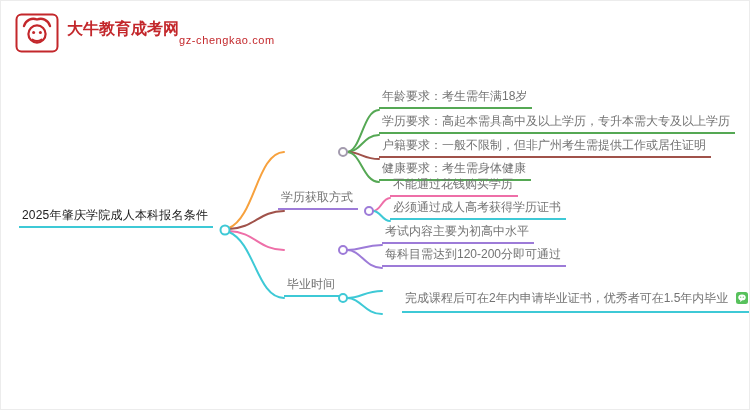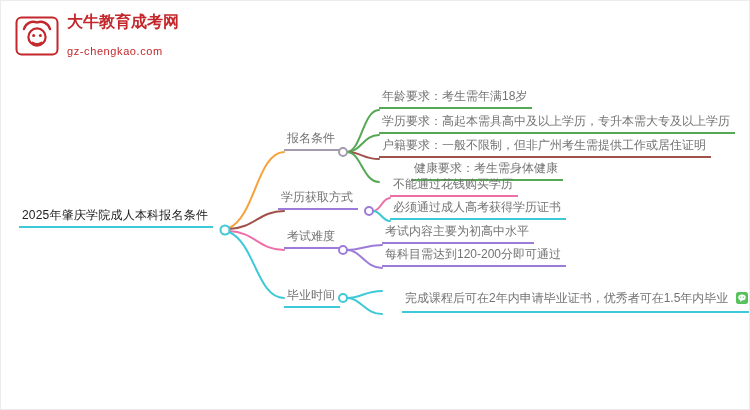--- a/index.html
+++ b/index.html
@@ -14,21 +14,21 @@
 
   .node {
     position:absolute; white-space:nowrap; font-size:12px; line-height:16px;
     color:#737373; padding:1px 5px 3px 3px; border-bottom:2px solid #999;
   }
   .node.root { font-size:12px; color:#222; letter-spacing:0.2px; }
   .badge { display:inline-block; vertical-align:-2px; margin-left:4px; }
 
   .logo { position:absolute; left:14px; top:12px; display:flex; align-items:center; gap:8px; cursor:pointer; }
   .logo-icon { display:inline-flex; }
-  .logo-text { display:flex; flex-direction:column; line-height:1.15; }
+  .logo-text { display:flex; flex-direction:row; line-height:1.15; }
   .site-name { color:#c3272b; font-weight:bold; font-size:16px; }
   .site-domain { color:#c3272b; font-size:11px; letter-spacing:0.6px; margin-top:14px; }
 </style>
 </head>
 <body>
 
 <div class="canvas">
 
   <svg class="edges" width="750" height="410" viewBox="0 0 750 410">
 
@@ -70,35 +70,33 @@
       </svg>
     </span>
     <span class="logo-text">
       <span class="site-name">大牛教育成考网</span>
       <span class="site-domain">gz-chengkao.com</span>
     </span>
   </header>
 
   <div class="node root" style="left: 18px; bottom: 181px; border-bottom-color: rgb(62, 201, 214);">2025年肇庆学院成人本科报名条件</div>
 
-  <div class="node" style="left: 283px; bottom: 258px; border-bottom-color: rgb(163, 155, 174);">报名条件</div>
   <div class="node" style="left: 378px; bottom: 300px; border-bottom-color: rgb(85, 168, 84);">年龄要求：考生需年满18岁</div>
   <div class="node" style="left: 378px; bottom: 275px; border-bottom-color: rgb(85, 168, 84);">学历要求：高起本需具高中及以上学历，专升本需大专及以上学历</div>
   <div class="node" style="left: 378px; bottom: 251px; border-bottom-color: rgb(160, 82, 74);">户籍要求：一般不限制，但非广州考生需提供工作或居住证明</div>
-  <div class="node" style="left: 378px; bottom: 228px; border-bottom-color: rgb(85, 168, 84); margin-left: 32px;">健康要求：考生需身体健康</div>
+  <div class="node" style="left: 378px; bottom: 228px; border-bottom-color: rgb(85, 168, 84);">健康要求：考生需身体健康</div>
 
   <div class="node" style="left: 277px; bottom: 199px; border-bottom-color: rgb(157, 123, 216);">学历获取方式</div>
   <div class="node" style="left: 389px; bottom: 212px; border-bottom-color: rgb(238, 111, 168);">不能通过花钱购买学历</div>
   <div class="node" style="left: 389px; bottom: 189px; border-bottom-color: rgb(62, 201, 214);">必须通过成人高考获得学历证书</div>
 
-  <div class="node" style="left: 283px; bottom: 160px; border-bottom-color: rgb(157, 123, 216);">考试难度</div>
   <div class="node" style="left: 381px; bottom: 165px; border-bottom-color: rgb(157, 123, 216);">考试内容主要为初高中水平</div>
   <div class="node" style="left: 381px; bottom: 142px; border-bottom-color: rgb(157, 123, 216); text-align: center;">每科目需达到120-200分即可通过</div>
 
-  <div class="node" style="left: 283px; bottom: 101px; border-bottom-color: rgb(62, 201, 214); margin-top: 24px;">毕业时间</div>
+  <div class="node" style="left: 283px; bottom: 112px; border-bottom-color: rgb(62, 201, 214); margin-top: 24px;">毕业时间</div>
   <div class="node" style="left: 381px; bottom: 96px; border-bottom-color: rgb(62, 201, 214); margin-left: 20px;">
     <span>完成课程后可在2年内申请毕业证书，优秀者可在1.5年内毕业</span>
     <span class="badge">
       <svg width="12" height="12" viewBox="0 0 12 12">
         <rect width="12" height="12" rx="2.5" fill="#57c15c"></rect>
         <ellipse cx="6" cy="5.4" rx="3.7" ry="2.9" fill="#ffffff"></ellipse>
         <path d="M4.4 7.9 L4.1 9.9 L6.5 8.2 Z" fill="#ffffff"></path>
         <circle cx="4.7" cy="5.2" r="0.6" fill="#57c15c"></circle>
         <circle cx="7.3" cy="5.2" r="0.6" fill="#57c15c"></circle>
       </svg>

